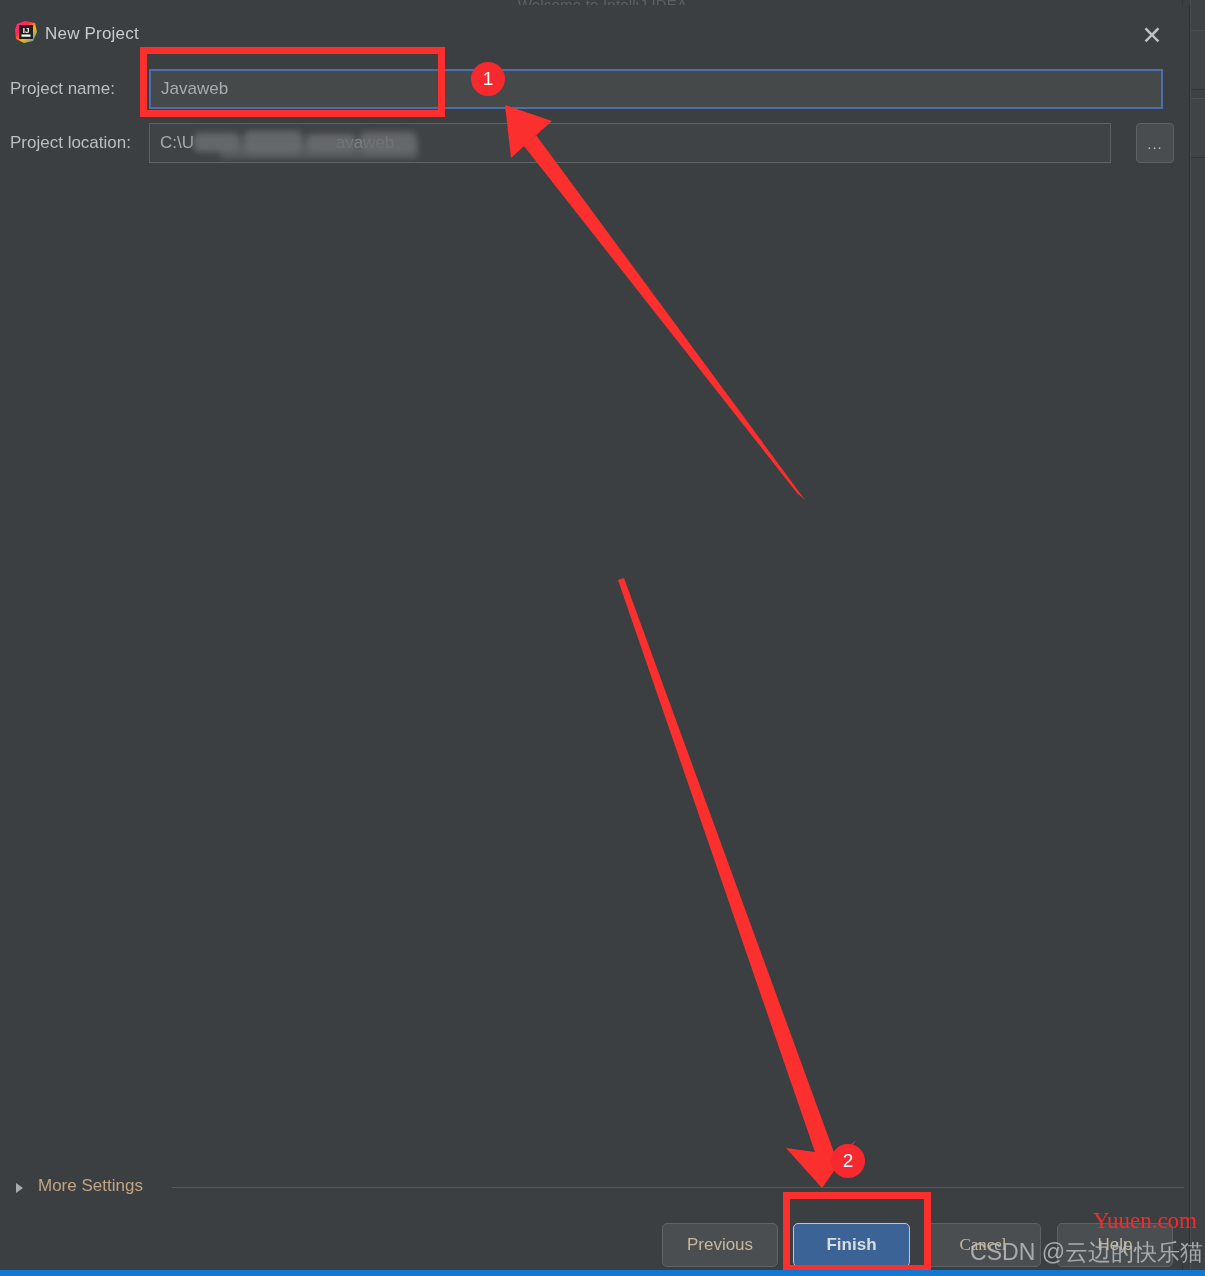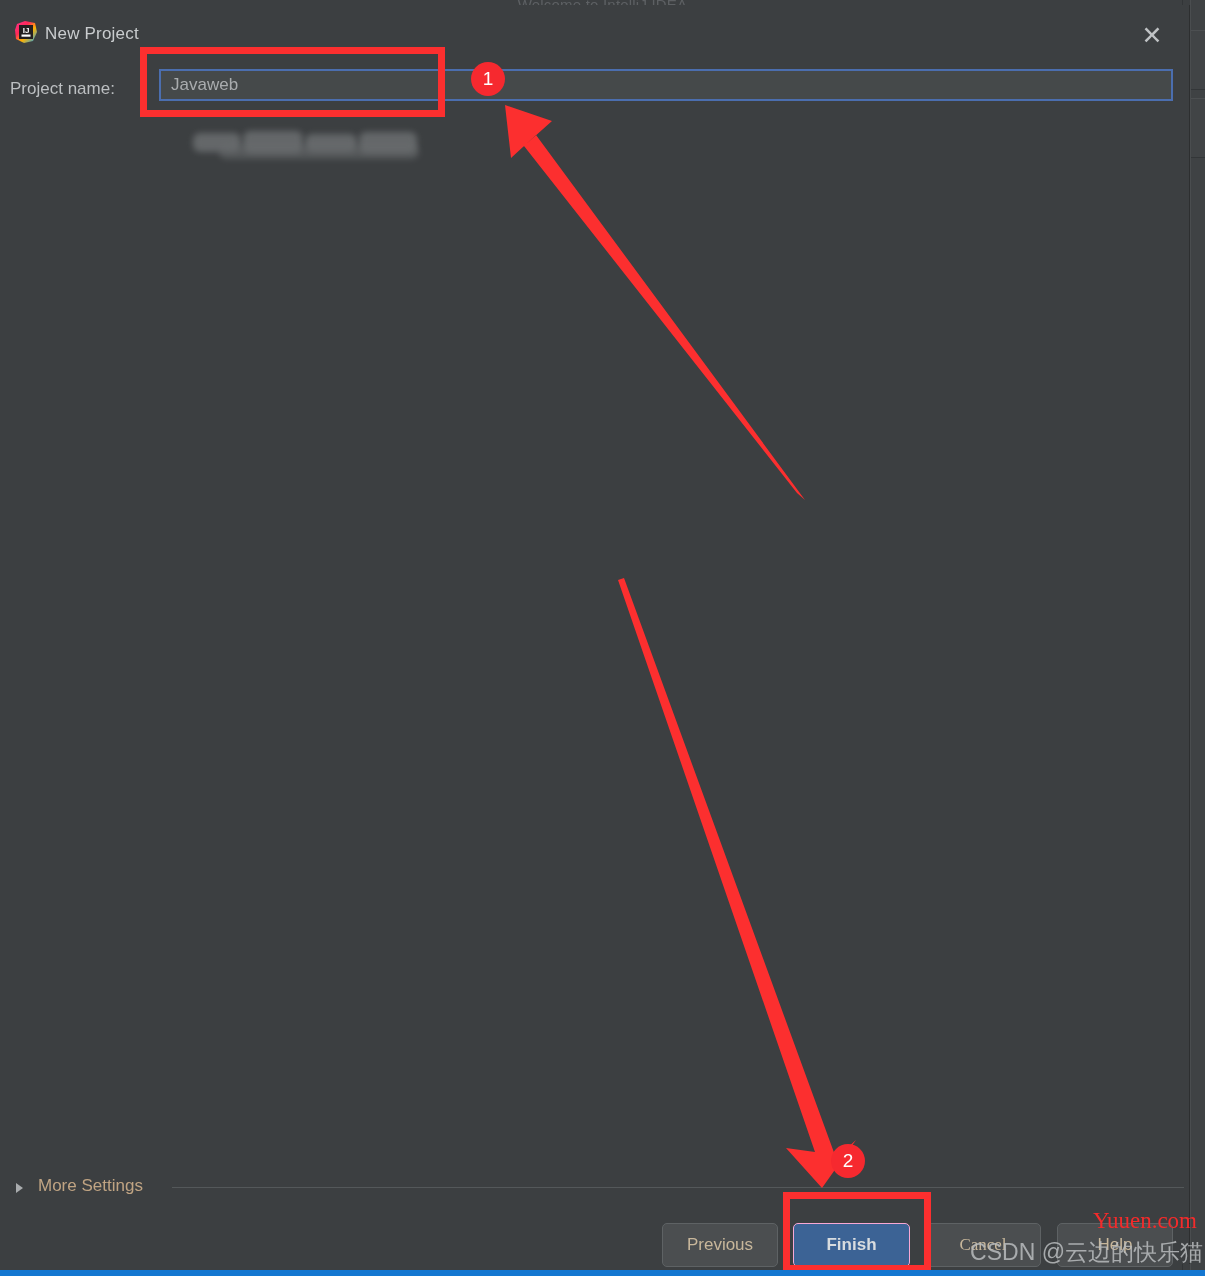--- a/index.html
+++ b/index.html
@@ -123,23 +123,23 @@
     position: absolute;
     left: 10px;
     top: 10px;
     font-size: 17px;
     color: #bcbfc1;
     white-space: nowrap;
   }
 
   .text-input {
     position: absolute;
-    left: 159px;
+    left: 149px;
     top: 0;
-    height: 32px;
+    height: 40px;
     box-sizing: border-box;
     background: #45494a;
     color: #a9acae;
     font-size: 17px;
     font-family: "Liberation Sans", sans-serif;
     padding: 0 10px;
     outline: none;
   }
   .input-name {
     width: 1014px;
@@ -351,20 +351,25 @@
     </span>
     <span class="title-text">New Project</span>
     <span class="close-btn">✕</span>
   </div>
 
   <div class="form-row row-name">
     <span class="field-label">Project name:</span>
     <input class="text-input input-name" type="text" value="Javaweb" style="">
   </div>
 
+  <div class="form-row row-location">
+    <span class="field-label">Project location:</span>
+    <input class="text-input input-location" type="text" value="C:\U                              avaweb" style="">
+    <span class="browse-btn">...</span>
+  </div>
 
   <div class="redact">
     <div class="blob" style="left:0;top:2px;width:48px;height:19px;"></div>
     <div class="blob" style="left:50px;top:0;width:60px;height:22px;"></div>
     <div class="blob" style="left:112px;top:3px;width:52px;height:18px;"></div>
     <div class="blob" style="left:166px;top:1px;width:58px;height:21px;"></div>
     <div class="blob" style="left:26px;top:14px;width:200px;height:14px;opacity:.55;"></div>
   </div>
 
   <div class="more-settings">

